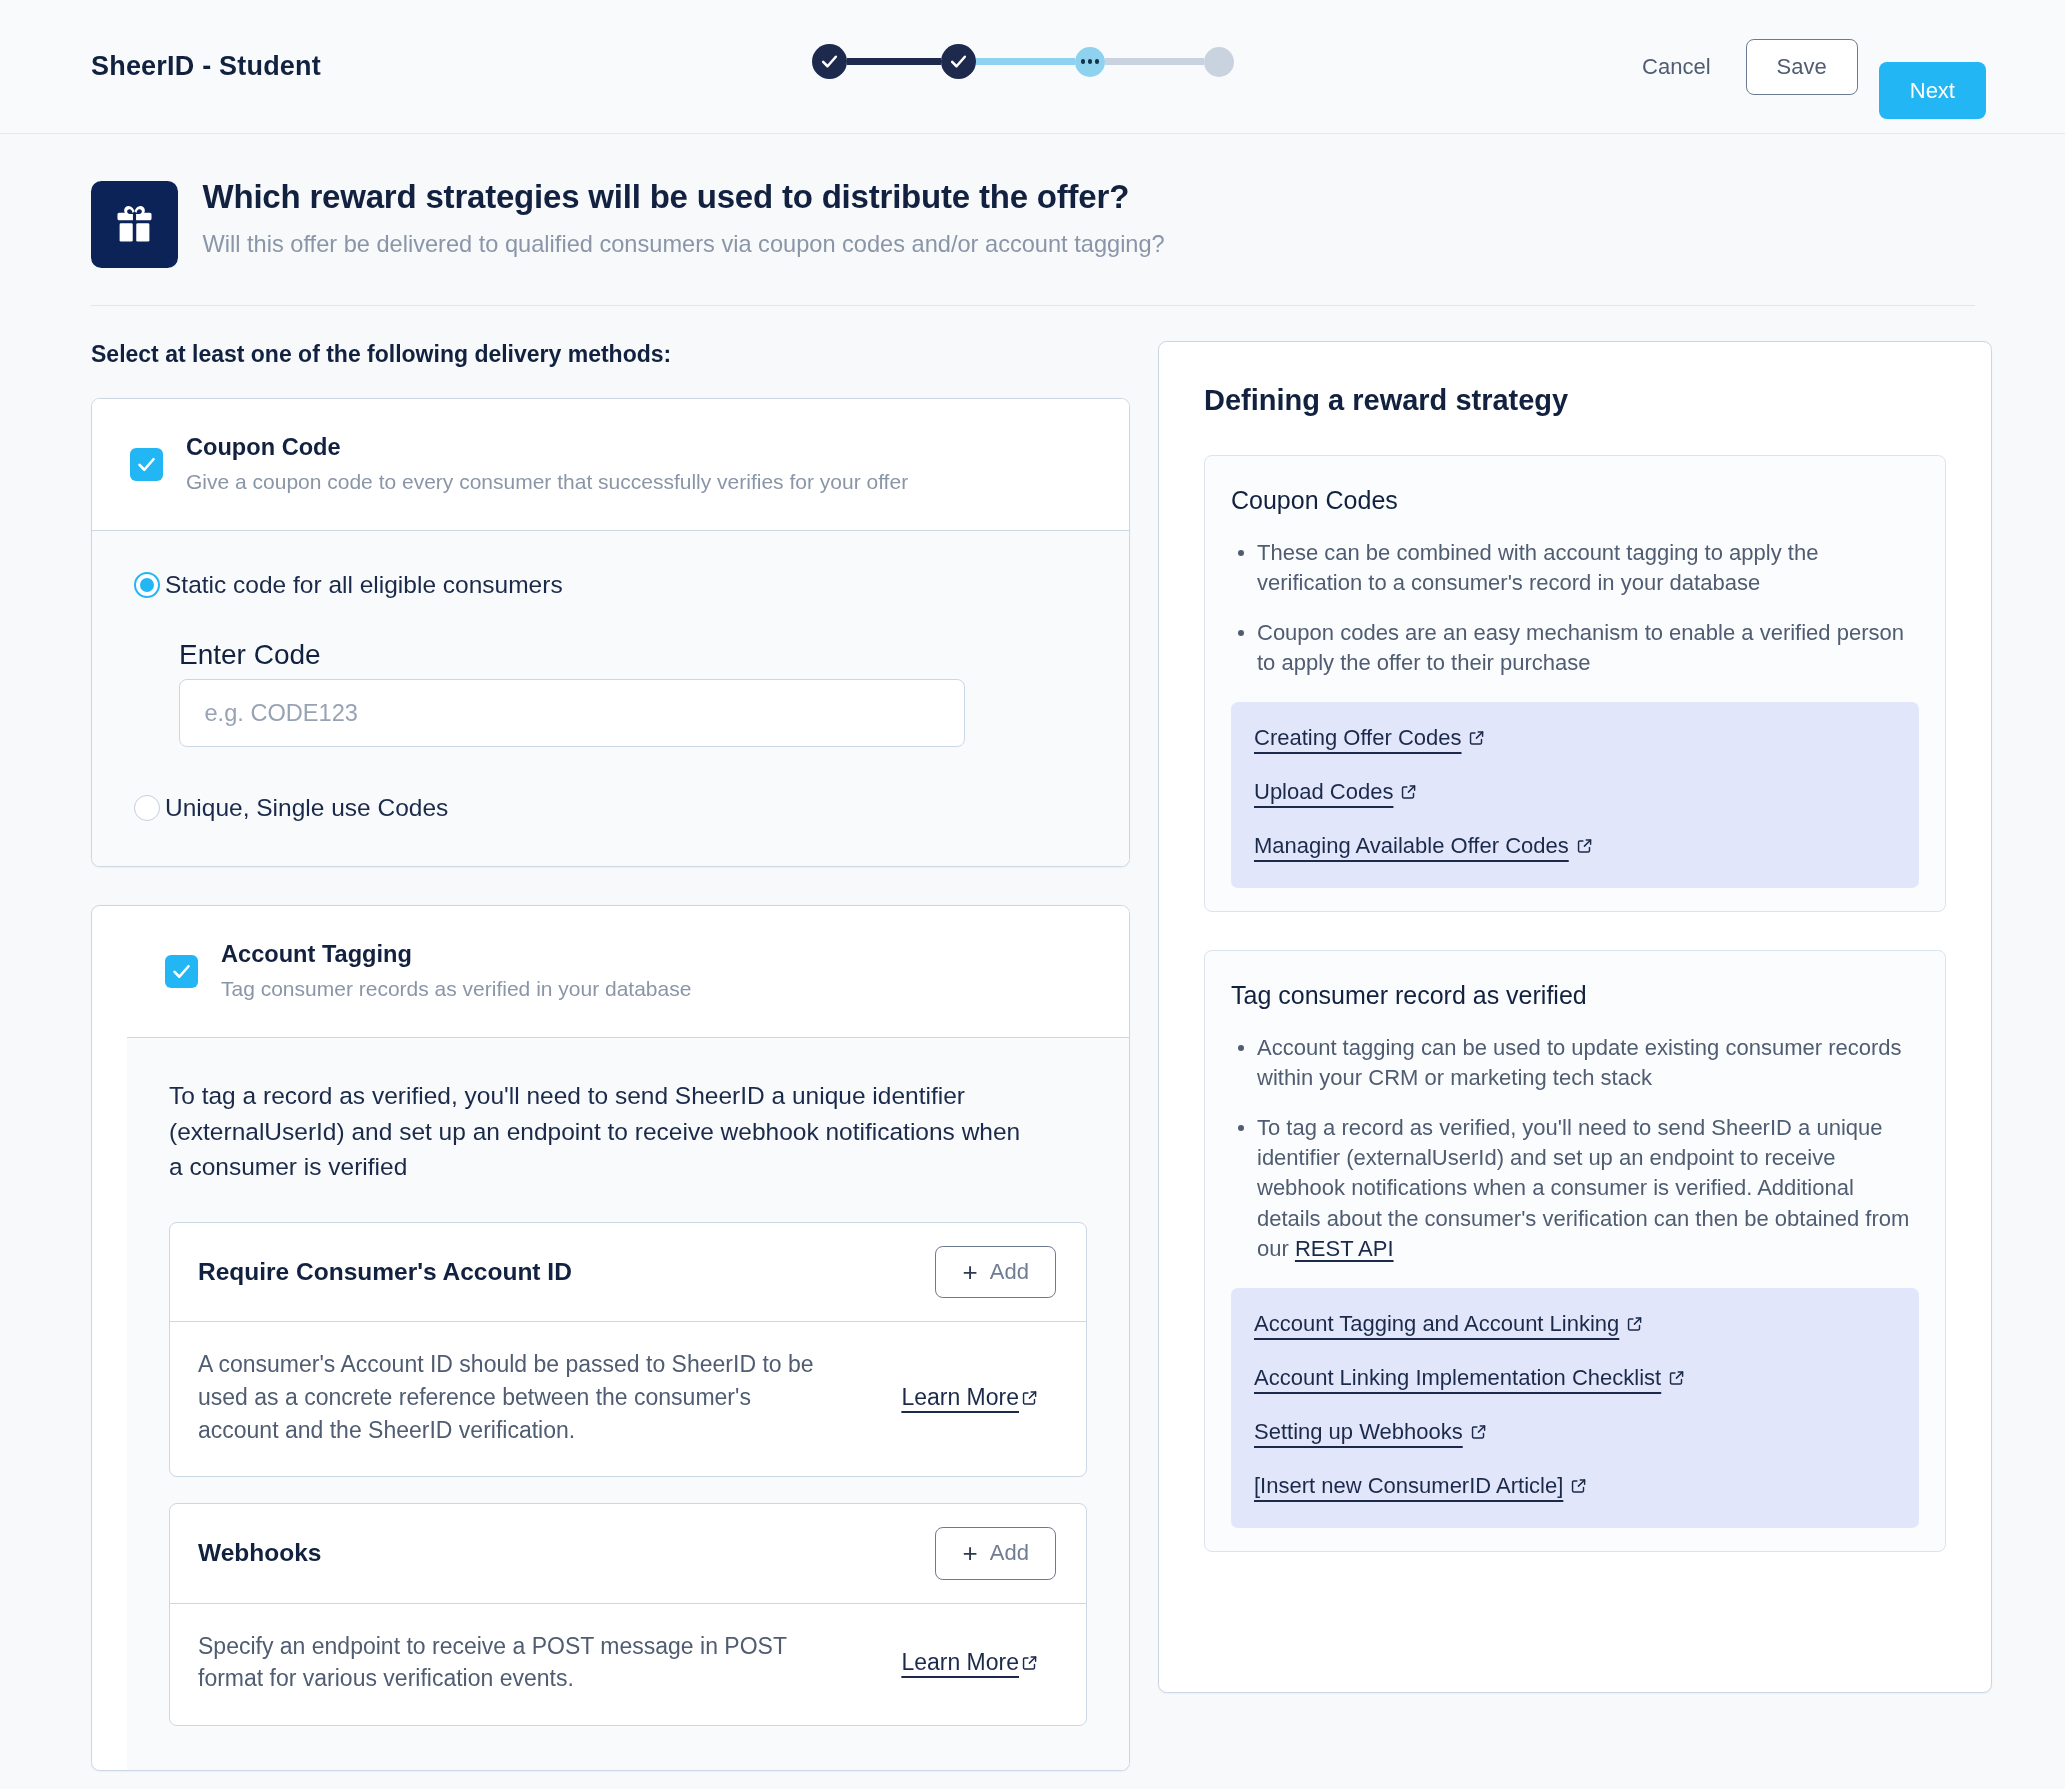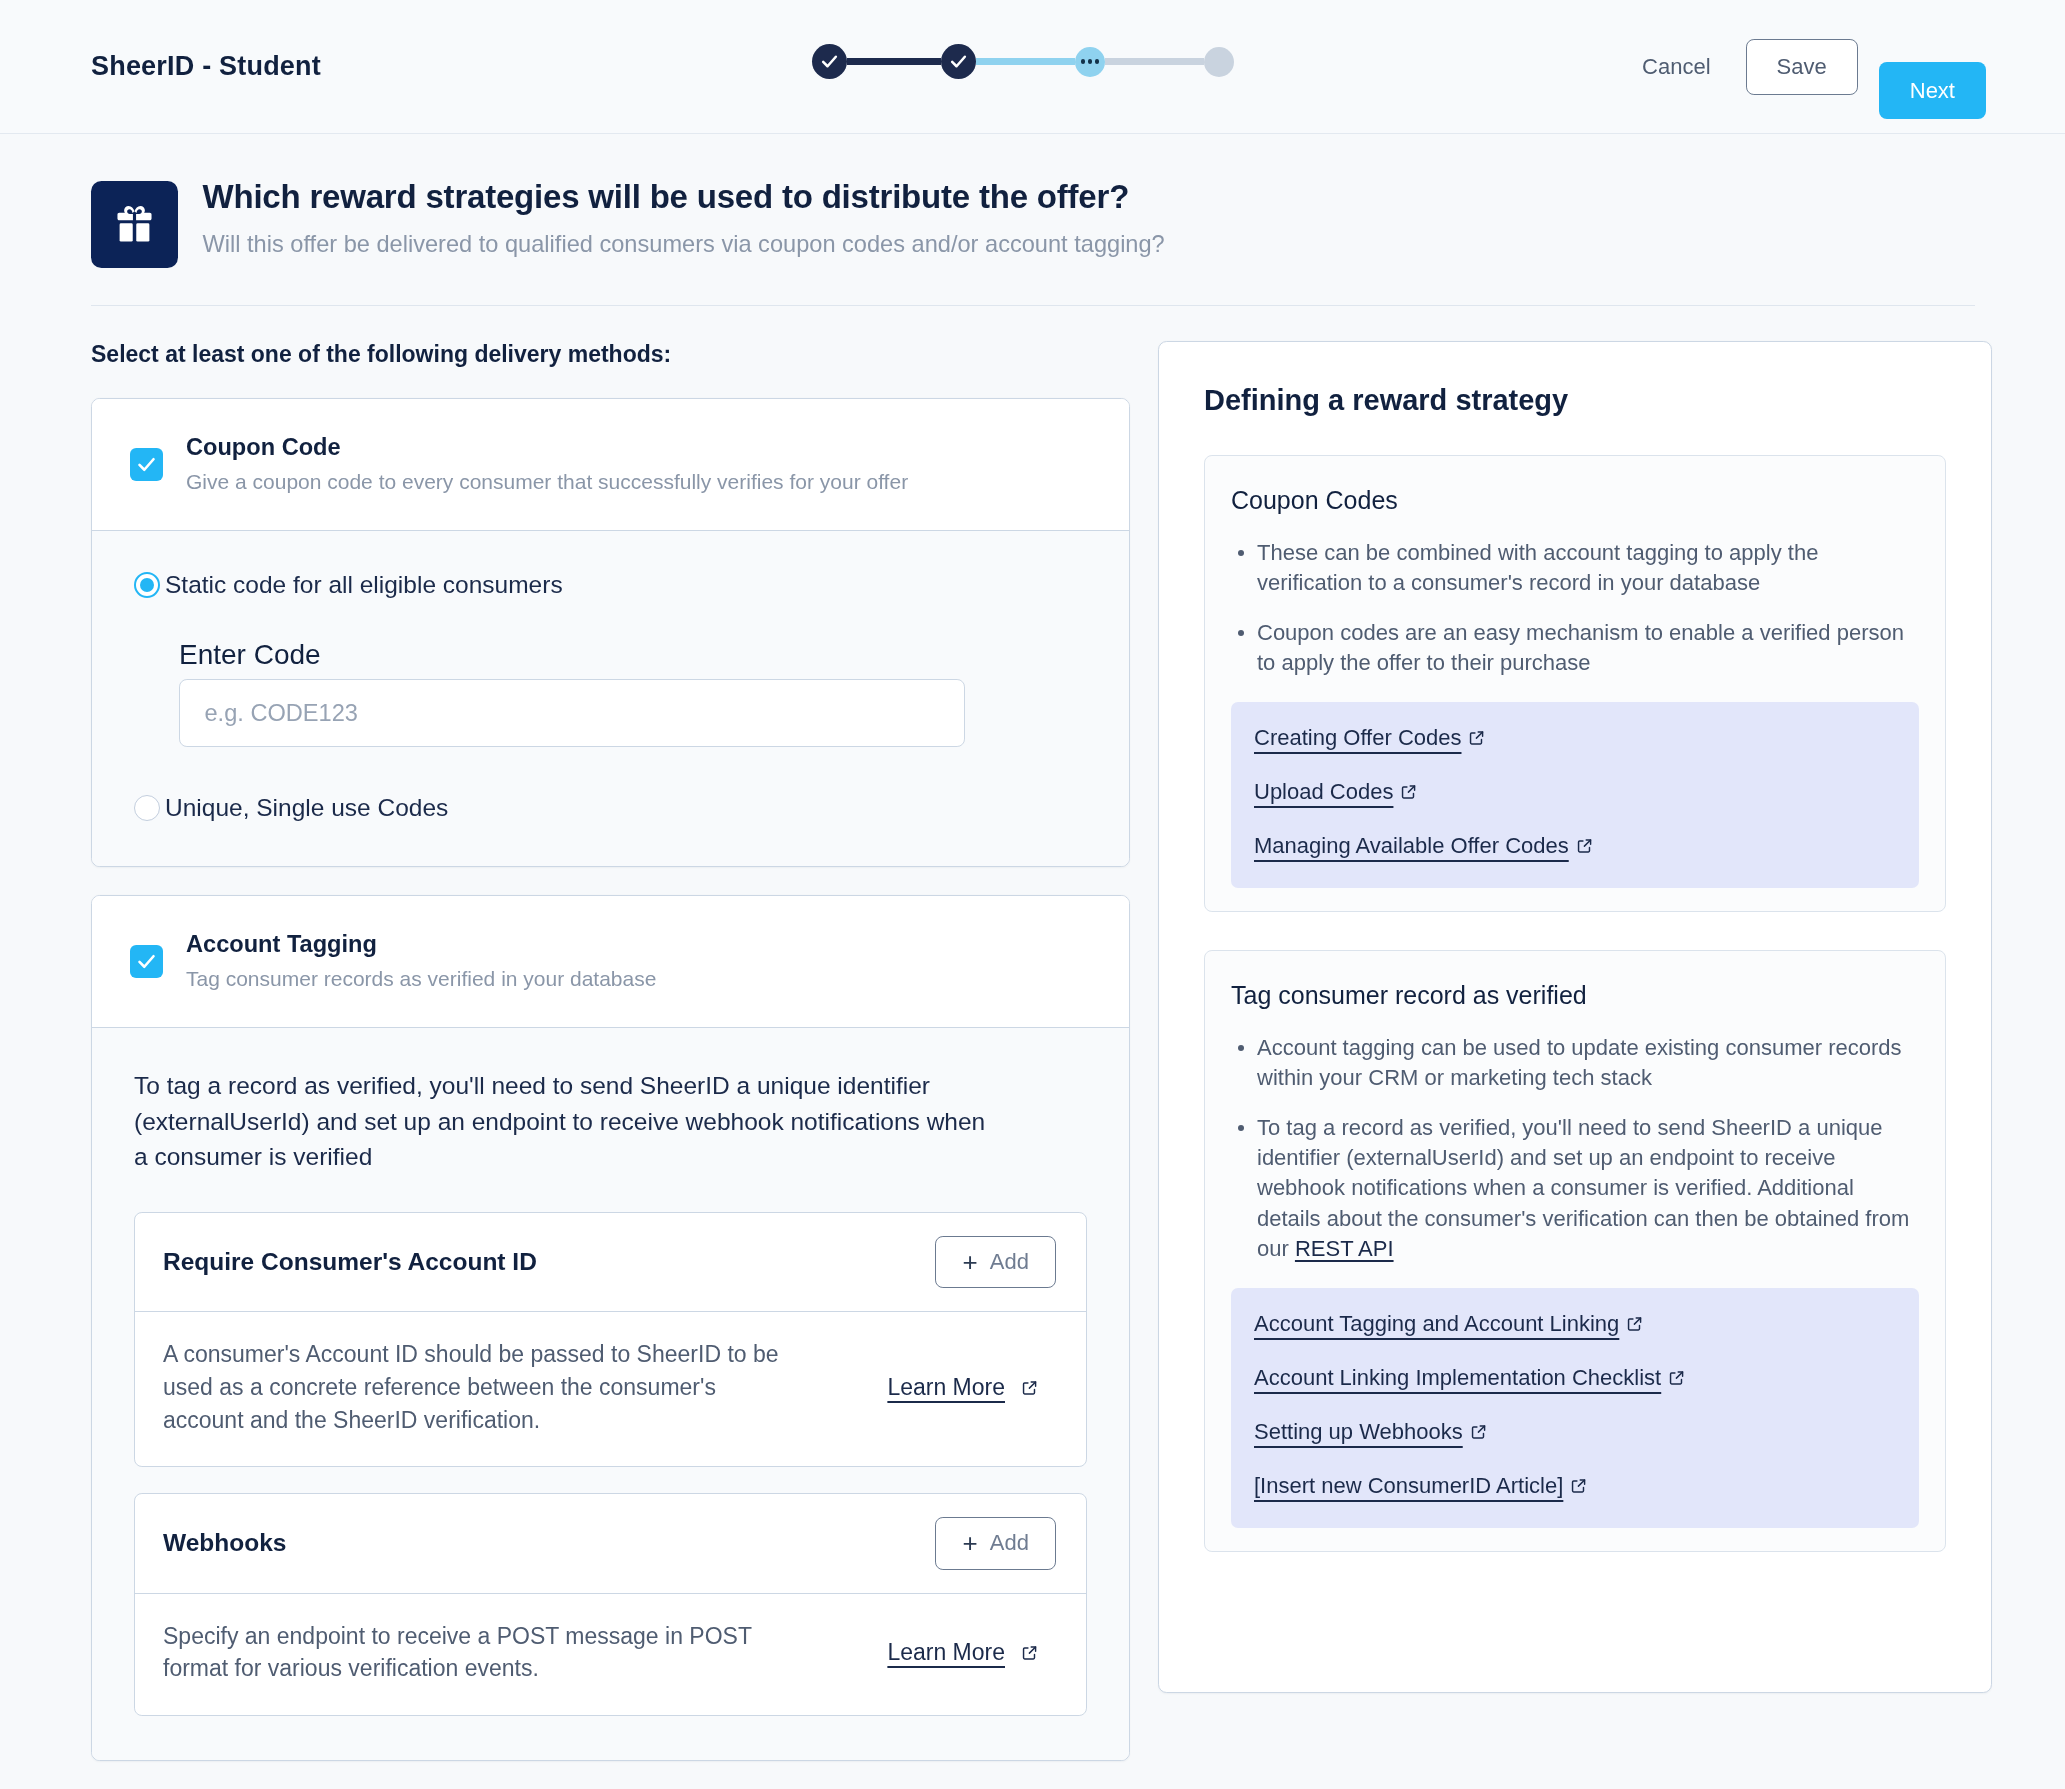--- a/index.html
+++ b/index.html
@@ -274,21 +274,21 @@
     max-width: 629px;
   }
   .learn-more {
     font-size: 23px;
     color: #1b2a4a;
     text-decoration: underline;
     text-underline-offset: 6.1px;
     white-space: nowrap;
     display: inline-flex;
     align-items: center;
-    gap: 16px;
+    gap: 2px;
     cursor: pointer;
     margin-right: 17.5px;
   }
   .ext-ic { width: 17.5px; height: 17.5px; flex: 0 0 auto; }
 
   
   .help-panel {
     border: 0.9px solid #ccd7e4;
     border-radius: 8.7px;
     background: #fff;
@@ -438,21 +438,21 @@
           <div class="field-label">Enter Code</div>
           <input class="text-input" type="text" placeholder="e.g. CODE123" style="">
         </div>
         <div class="radio-row second">
           <span class="radio off"></span>
           <span class="radio-label">Unique, Single use Codes</span>
         </div>
       </div>
     </div>
 
-    <div class="opt-card" style="margin-top:28px;">
+    <div class="opt-card" style="margin-top:38px;padding-left:35px;">
       <div class="opt-head">
         <span class="checkbox">
           <svg viewBox="0 0 24 24" fill="none" stroke="#ffffff" stroke-width="3" stroke-linecap="round" stroke-linejoin="round">
               <polyline points="4,12.5 9.5,18 20,6"></polyline>
             </svg>
         </span>
         <span>
           <span class="opt-title">Account Tagging</span>
           <div class="opt-sub">Tag consumer records as verified in your database</div>
         </span>

